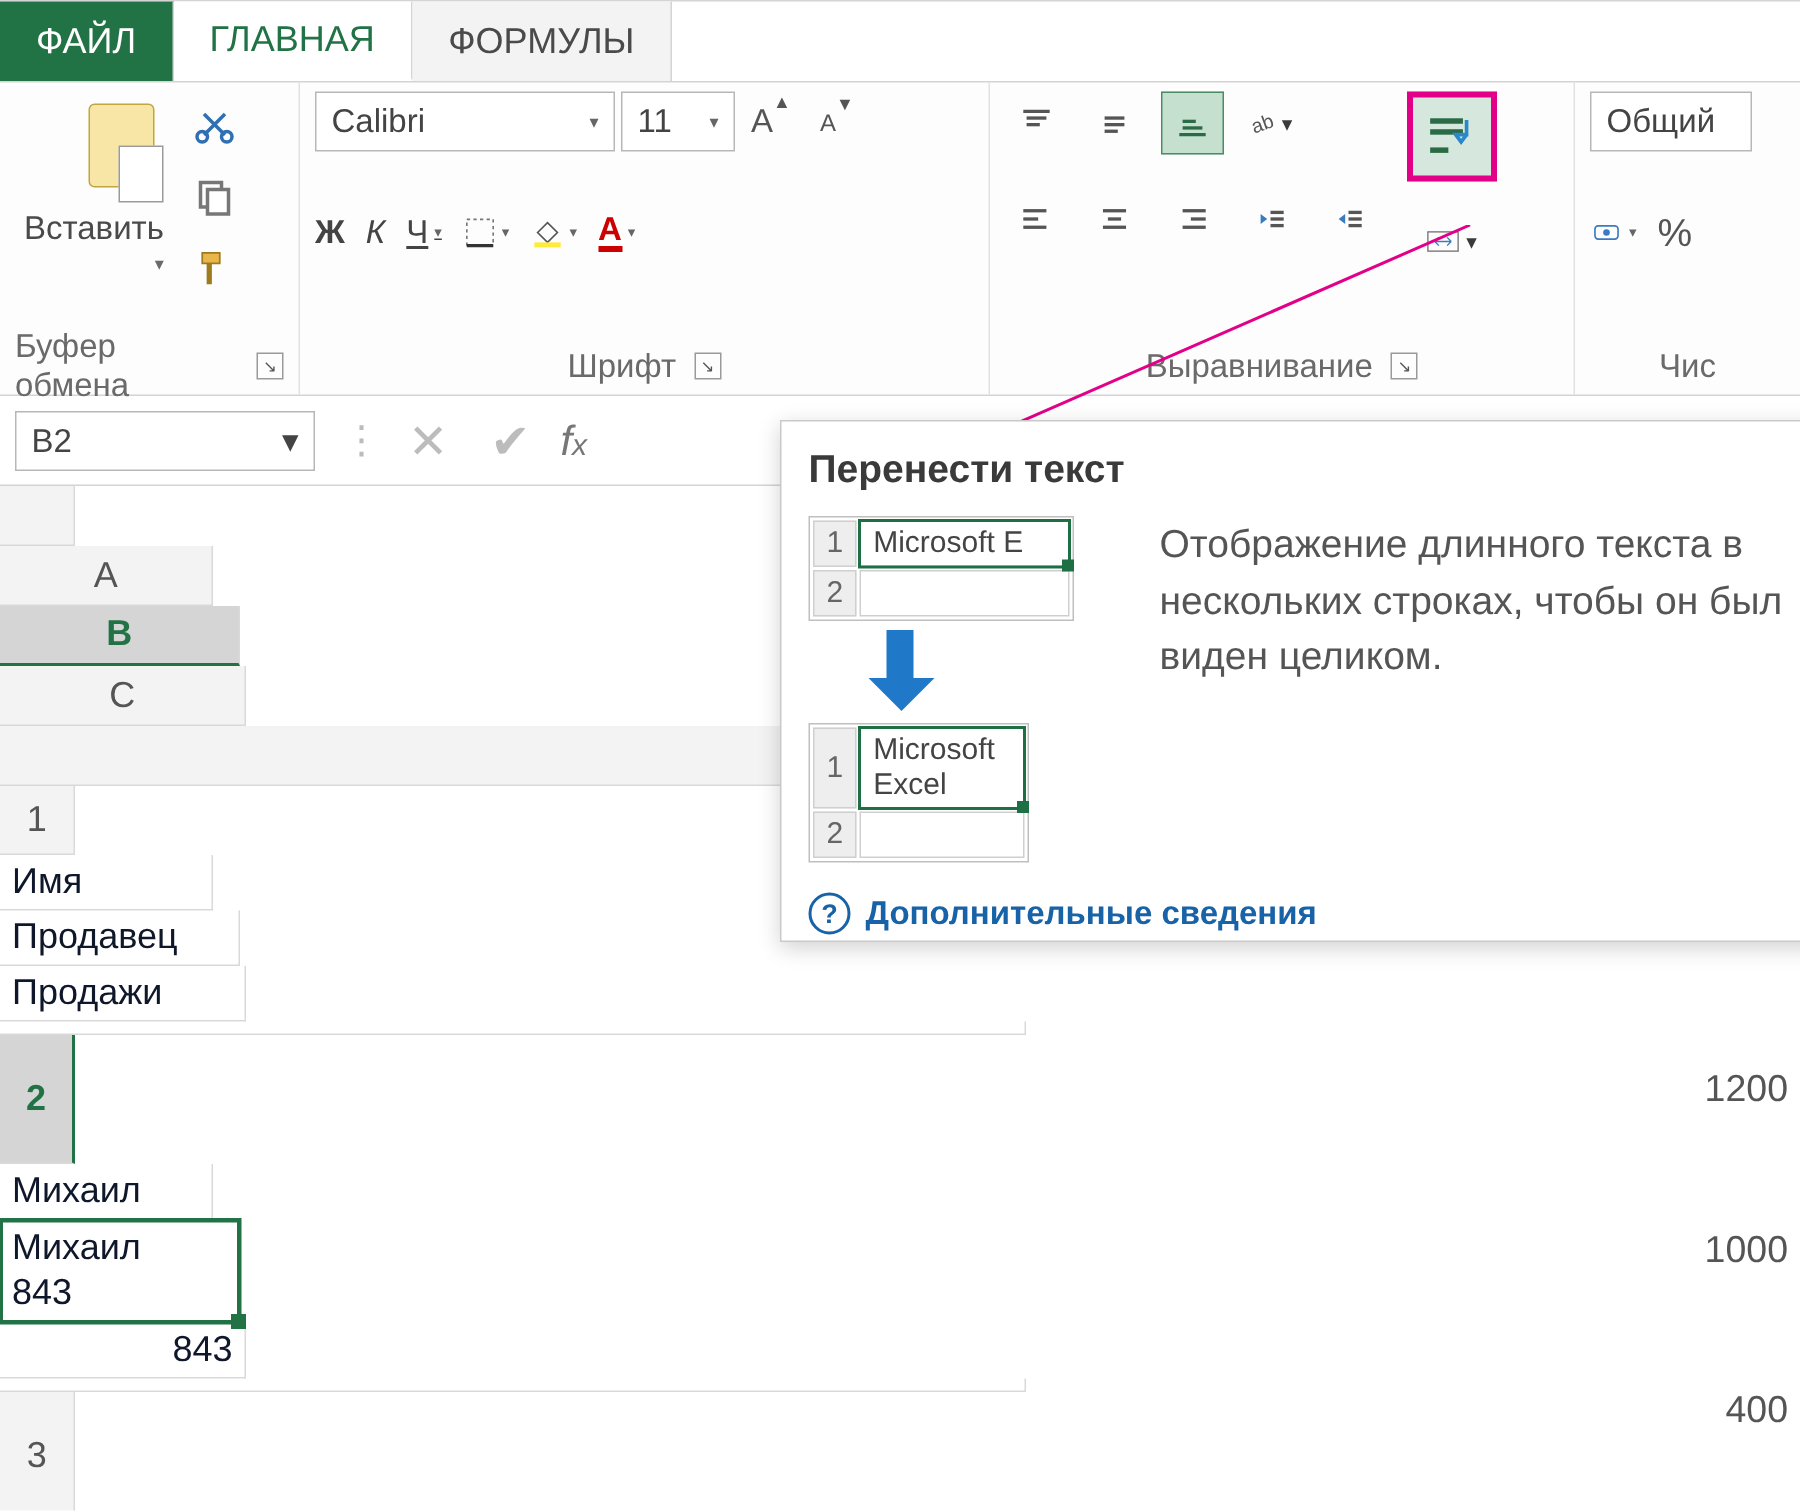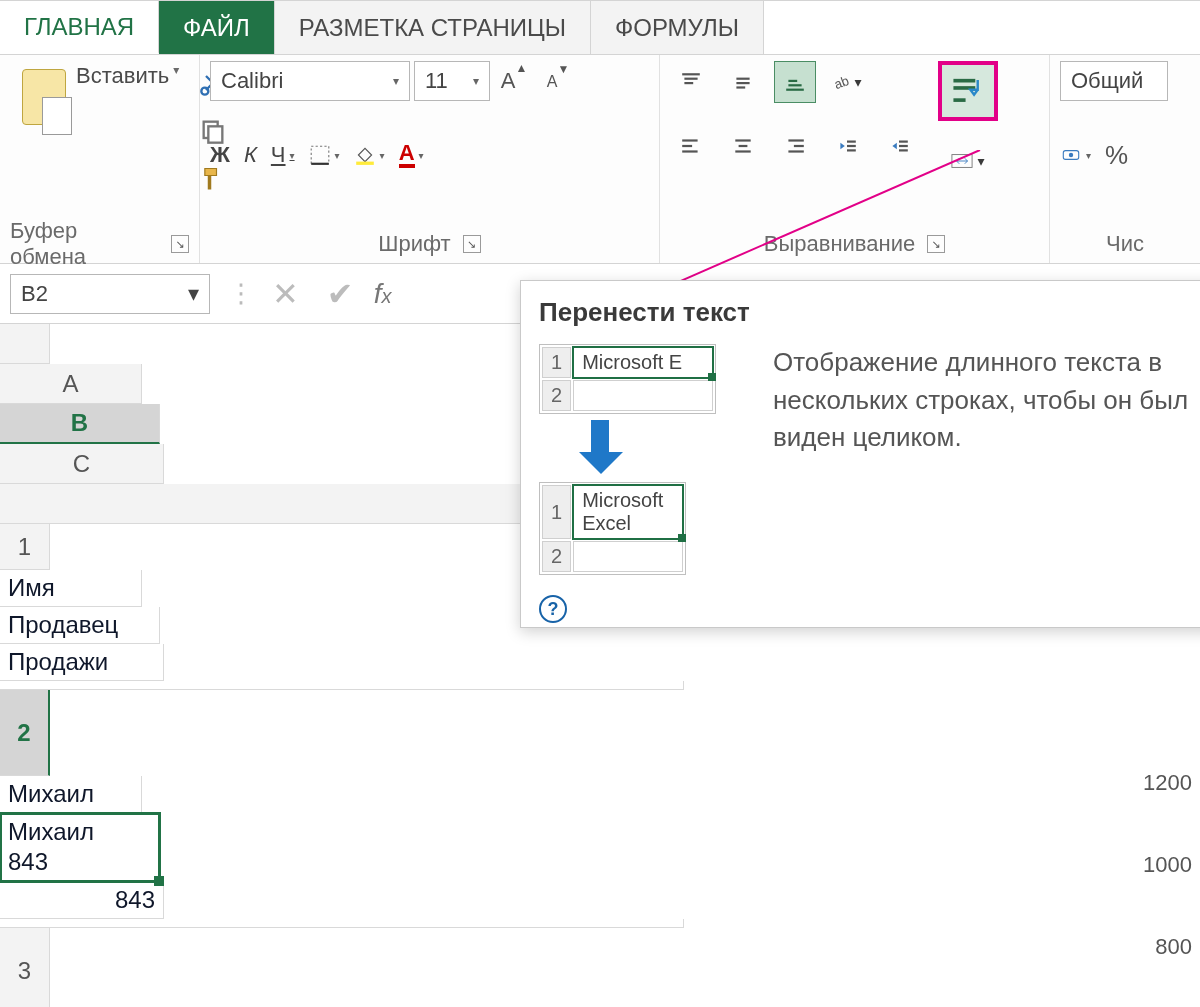--- a/index.html
+++ b/index.html
@@ -76,21 +76,22 @@
     align-items: center;
     justify-content: center;
     font-size: 11px;
     color: #555;
     margin-left: 4px;
   }
 
   
   .paste-big {
     display: flex;
-    align-items: flex-start;
+    flex-direction: column;
+    align-items: flex-end;
     gap: 4px;
     padding: 2px 6px;
     cursor: pointer;
   }
   .paste-icon-big {
     width: 56px; height: 72px;
     position: relative;
   }
   .paste-board {
     position: absolute; left: 6px; top: 6px; width: 44px; height: 56px;
@@ -272,36 +273,35 @@
   .pointer-line {
     position:absolute;
     left: 660px; top:150px;
     width:340px; height:140px;
     pointer-events:none;
     z-index:40;
   }
 
   
   .axis {
-    position:absolute; right:8px; top:770px;
-    display:flex; flex-direction:column; gap:56px;
-    font-size:22px; color:#555; text-align:right;
+    position:absolute; right:8px; top:712px;
+    display:flex; flex-direction:column; gap:78px;
+    font-size:25px; color:#555; text-align:right;
   }
 
   
   svg.icon { width: 28px; height: 28px; }
   svg.icon-sm { width: 22px; height: 22px;}
 </style>
 </head>
 <body>
 
 <div class="tabs">
+  <div class="tab file">ФАЙЛ</div>
   <div class="tab active">ГЛАВНАЯ</div>
-  <div class="tab file">ФАЙЛ</div>
-  <div class="tab">РАЗМЕТКА СТРАНИЦЫ</div>
   <div class="tab">ФОРМУЛЫ</div>
 </div>
 
 <div class="ribbon">
 
   <div class="group" style="width:200px">
     <div class="group-body">
       <div class="paste-big">
         <div class="paste-icon-big">
           <div class="paste-board"></div>
@@ -588,20 +588,21 @@
               <td class="mh">2</td>
               <td></td>
             </tr>
           </tbody>
         </table>
     </div>
     <div class="tip-text">Отображение длинного текста в нескольких строках, чтобы он был виден целиком.</div>
   </div>
   <div class="tip-link">
     <span class="qmark">?</span>
+    <span>Дополнительные сведения</span>
   </div>
 </div>
 
 <div class="axis">
   <span>1200</span>
   <span>1000</span>
-  <span>800</span>
+  <span>400</span>
 </div>
 
 </body></html>

